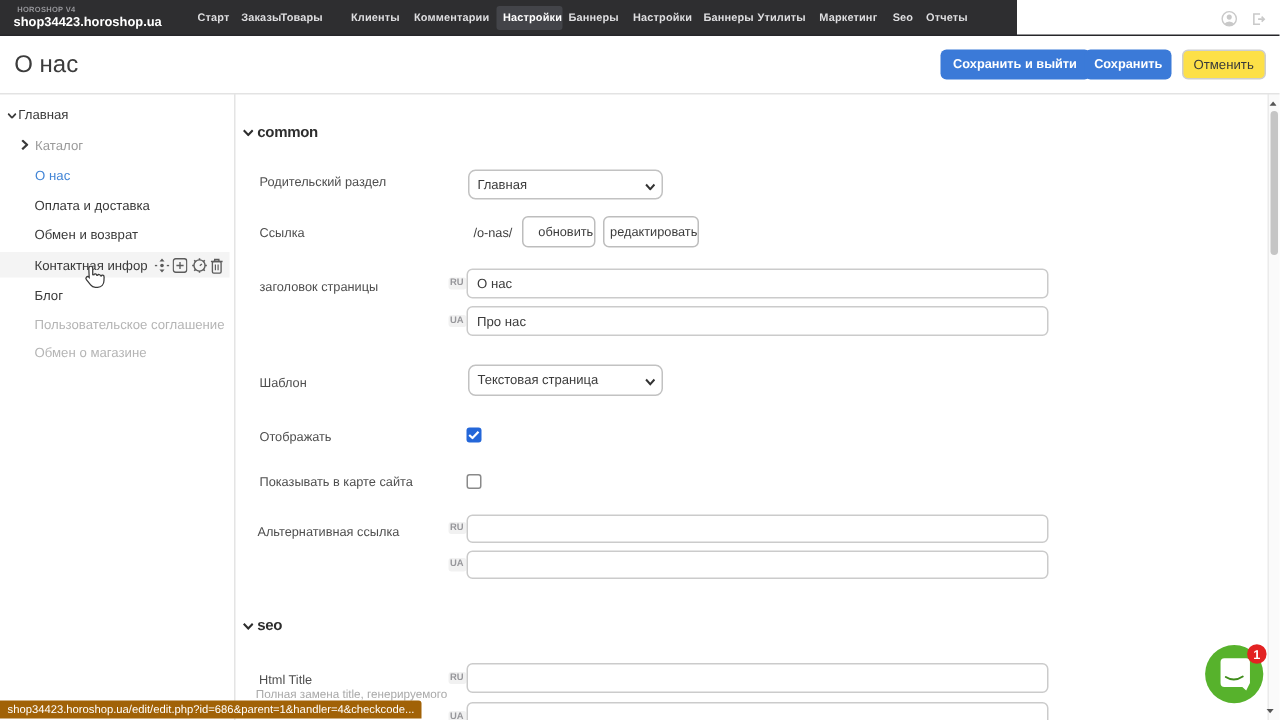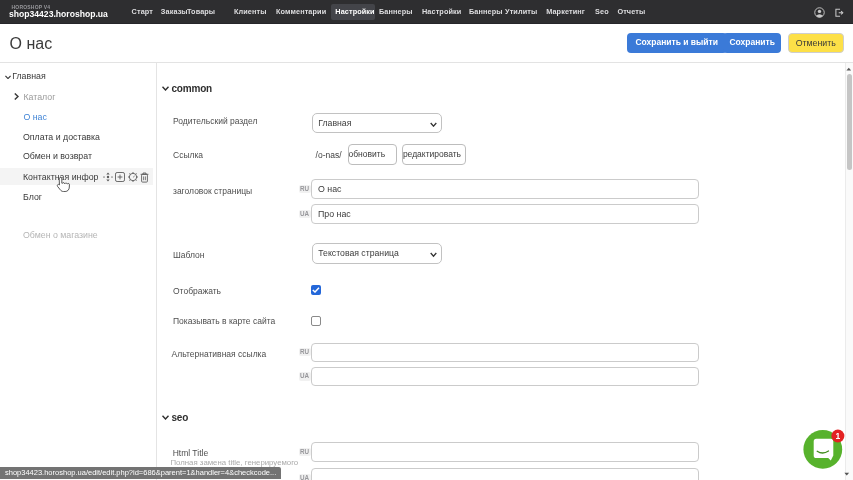--- a/index.html
+++ b/index.html
@@ -1,37 +1,37 @@
 <!DOCTYPE html>
 <html><head><meta charset="utf-8"><style>
 *{margin:0;padding:0;box-sizing:border-box}
 html,body{width:853px;height:480px;overflow:hidden;background:#fff;font-family:"Liberation Sans",sans-serif}
 .abs{position:absolute}
-#topbar{position:absolute;left:0;top:0;width:853px;height:24px;background:#2e2e30;border-bottom:0}
+#topbar{position:absolute;left:0;top:0;width:678px;height:24px;background:#2e2e30;border-bottom:0}
 #topstrip{position:absolute;left:0;top:22.5px;width:853px;height:1.5px;background:#26262a}
 .mi{position:absolute;top:0;height:24px;line-height:24px;font-size:7.3px;font-weight:bold;color:#dedee0;white-space:nowrap;letter-spacing:.1px}
 #logo1{position:absolute;left:11.5px;top:3.5px;font-size:5px;font-weight:bold;letter-spacing:.2px;color:#97979b}
 #logo2{position:absolute;left:9px;top:9px;font-size:8.6px;font-weight:bold;color:#fff}
 #hdrline{position:absolute;left:0;top:62px;width:853px;height:1px;background:#e3e3e3;z-index:5}
 #h1{position:absolute;left:9.5px;top:34.5px;font-size:16px;color:#3c3c3c}
 .btn{position:absolute;top:33px;height:19.5px;border-radius:4px;font-size:8.5px;font-weight:bold;color:#fff;background:#3b7ad8;text-align:center;line-height:19.5px}
 #btn3{background:#fde047;color:#3a3a3a;border:1px solid #cecece;font-weight:normal;font-size:8.8px}
 #side{position:absolute;left:0;top:62px;width:157px;height:418px;border-right:1px solid #e4e4e4;background:#fff}
 .trow{position:absolute;height:20px;line-height:20px;font-size:8.8px;color:#3a3a3a;white-space:nowrap}
 .gray{color:#9b9b9b}
 .lgray{color:#b5b5b5}
 .lbl{position:absolute;font-size:8.5px;color:#4e4e4e;white-space:nowrap}
 .sect{position:absolute;font-size:10px;font-weight:bold;color:#2e2e2e;letter-spacing:-0.2px}
 .inp{position:absolute;left:311px;width:388px;height:20px;border:1px solid #cbcbcb;border-radius:4px;font-size:8.8px;color:#3b3b3b;line-height:18px;padding-left:6px;background:#fff}
 .sel{position:absolute;left:312.3px;width:130px;height:20.5px;border:1px solid #c2c2c2;border-radius:5px;font-size:8.7px;color:#3b3b3b;line-height:18.5px;padding-left:5px;background:#fff}
 .tag{position:absolute;font-size:6.3px;font-weight:bold;color:#97979b;background:#f1f1f1;border-radius:2px;padding:1px 1.5px;line-height:6.3px}
-.wbtn{position:absolute;height:21px;border:1px solid #bdbdbd;border-radius:4px;background:#fff;font-size:8.5px;color:#3b3b3b;text-align:left;line-height:19px}
+.wbtn{position:absolute;height:21px;border:1px solid #bdbdbd;border-radius:4px;background:#fff;font-size:8.5px;color:#3b3b3b;text-align:right;line-height:19px}
 #scroll{position:absolute;left:845px;top:62px;width:8px;height:418px;background:#fafafa;border-left:1px solid #ebebeb}
 #thumb{position:absolute;left:846.5px;top:74px;width:5.5px;height:96px;background:#c5c5c5;border-radius:3px}
-#tooltip{position:absolute;left:0;top:467px;width:281px;height:12px;background:#737373;color:#fff;font-size:7.5px;line-height:12px;padding-left:5px;white-space:nowrap;border-top-right-radius:2px}
+#tooltip{position:absolute;left:0;top:467px;width:281px;height:12px;background:#a16207;color:#fff;font-size:7.5px;line-height:12px;padding-left:5px;white-space:nowrap;border-top-right-radius:2px}
 </style></head>
 <body>
 <div id="topbar">
     <div id="topstrip"></div>
   <div id="logo1">HOROSHOP V4</div>
   <div id="logo2">shop34423.horoshop.ua</div>
   <span class="mi" style="left:131.6px">Старт</span>
   <span class="mi" style="left:160.8px">Заказы</span>
   <span class="mi" style="left:187px">Товары</span>
   <span class="mi" style="left:234px">Клиенты</span>
@@ -67,20 +67,21 @@
         <path d="M0.5 0.8 L3.5 4 L6.5 0.8" fill="none" stroke="#3a3a3a" stroke-width="1.4"></path>
       </svg>Главная</div>
   <div class="trow gray" style="left:23.4px;top:24.5px"><svg style="margin-right:4px;margin-left:-9px" width="5" height="7" viewBox="0 0 5 7">
         <path d="M0.8 0.5 L4 3.5 L0.8 6.5" fill="none" stroke="#3a3a3a" stroke-width="1.5"></path>
       </svg>Каталог</div>
   <div class="trow" style="left:23.4px;top:44.5px;color:#4285d6">О нас</div>
   <div class="trow" style="left:23px;top:64.5px">Оплата и доставка</div>
   <div class="trow" style="left:23px;top:84px">Обмен и возврат</div>
   <div class="trow" style="left:23px;top:104.5px">Контактная инфор</div>
   <div class="trow" style="left:23px;top:124.5px">Блог</div>
+  <div class="trow lgray" style="left:23px;top:144px">Пользовательское соглашение</div>
   <div class="trow lgray" style="left:23px;top:163px">Обмен о магазине</div>
   <svg class="abs" style="left:102.5px;top:110px" width="10" height="10" viewBox="0 0 10 10">
       <path d="M5 0.4 L6.7 2.4 H3.3 Z M5 9.6 L3.3 7.6 H6.7 Z" fill="#5c5c5c"></path>
       <rect x="0.2" y="4.6" width="1.6" height="0.9" fill="#5c5c5c"></rect>
       <rect x="8.2" y="4.6" width="1.6" height="0.9" fill="#5c5c5c"></rect>
       <circle cx="5" cy="5" r="1.2" fill="#5c5c5c"></circle>
     </svg>
   <svg class="abs" style="left:115px;top:110px" width="10" height="10" viewBox="0 0 10 10">
       <rect x="0.5" y="0.5" width="9" height="9" rx="1.6" fill="none" stroke="#5c5c5c" stroke-width="0.9"></rect>
       <path d="M5 2.6 V7.4 M2.6 5 H7.4" stroke="#5c5c5c" stroke-width="0.9"></path>

